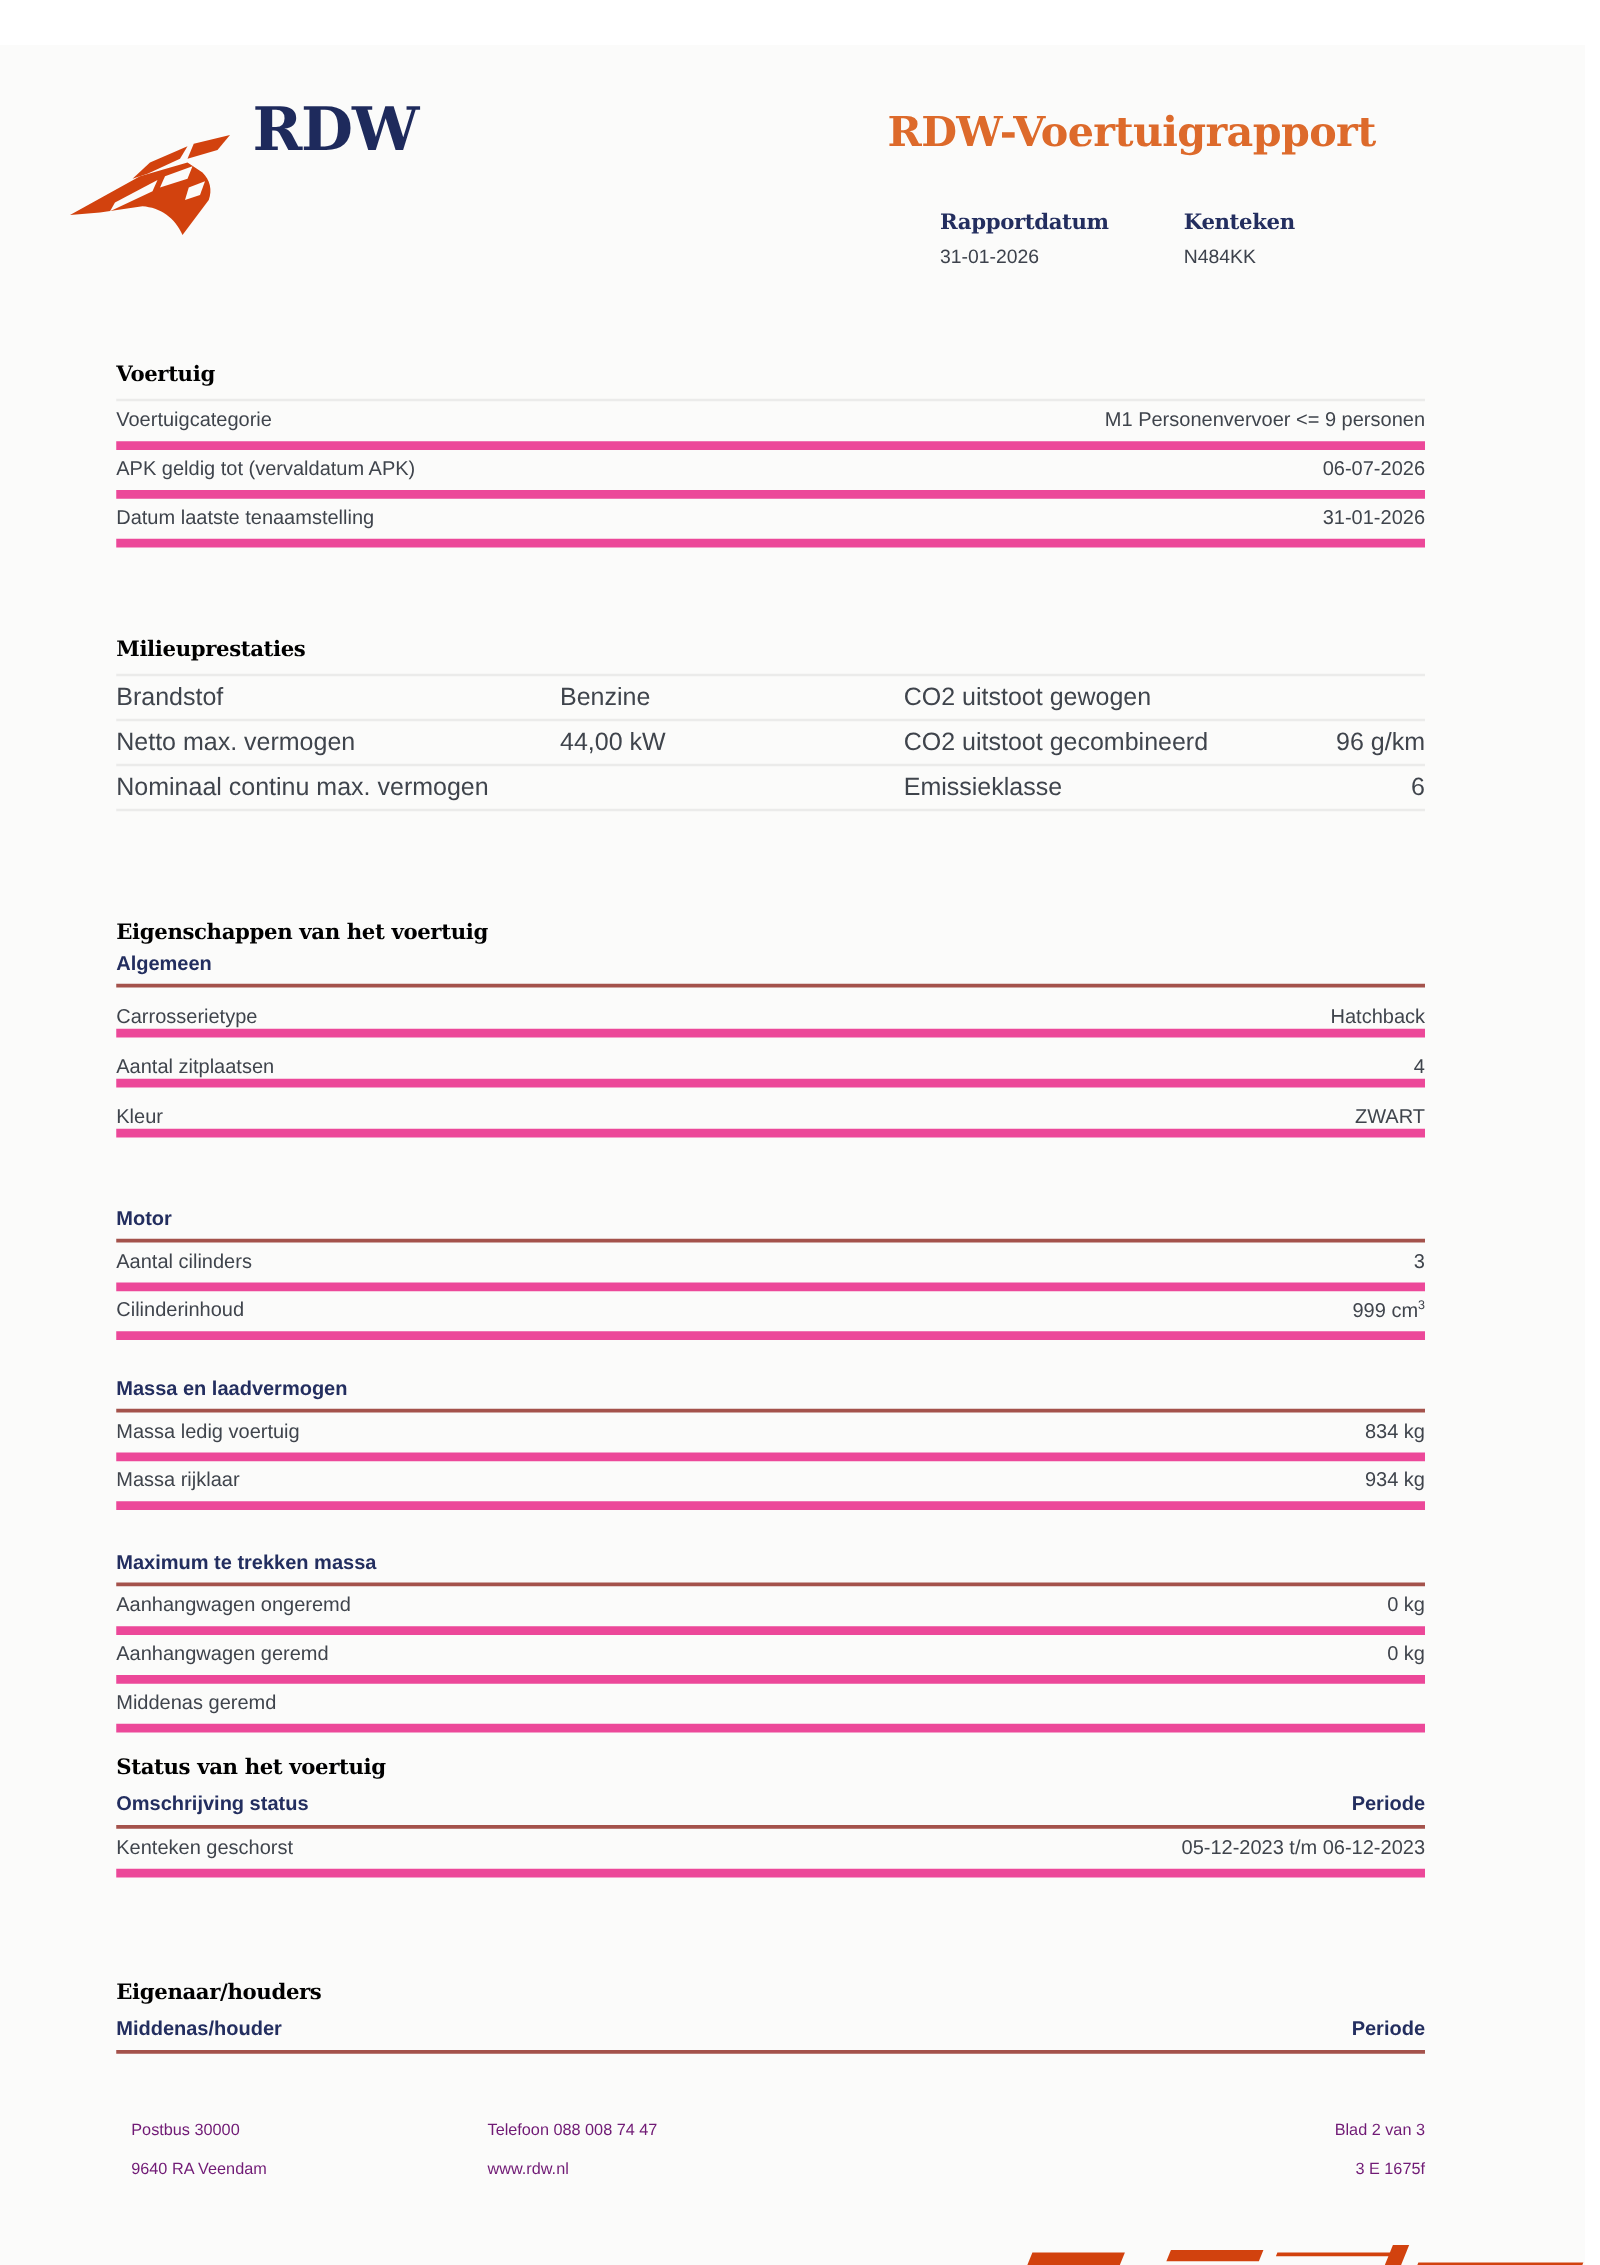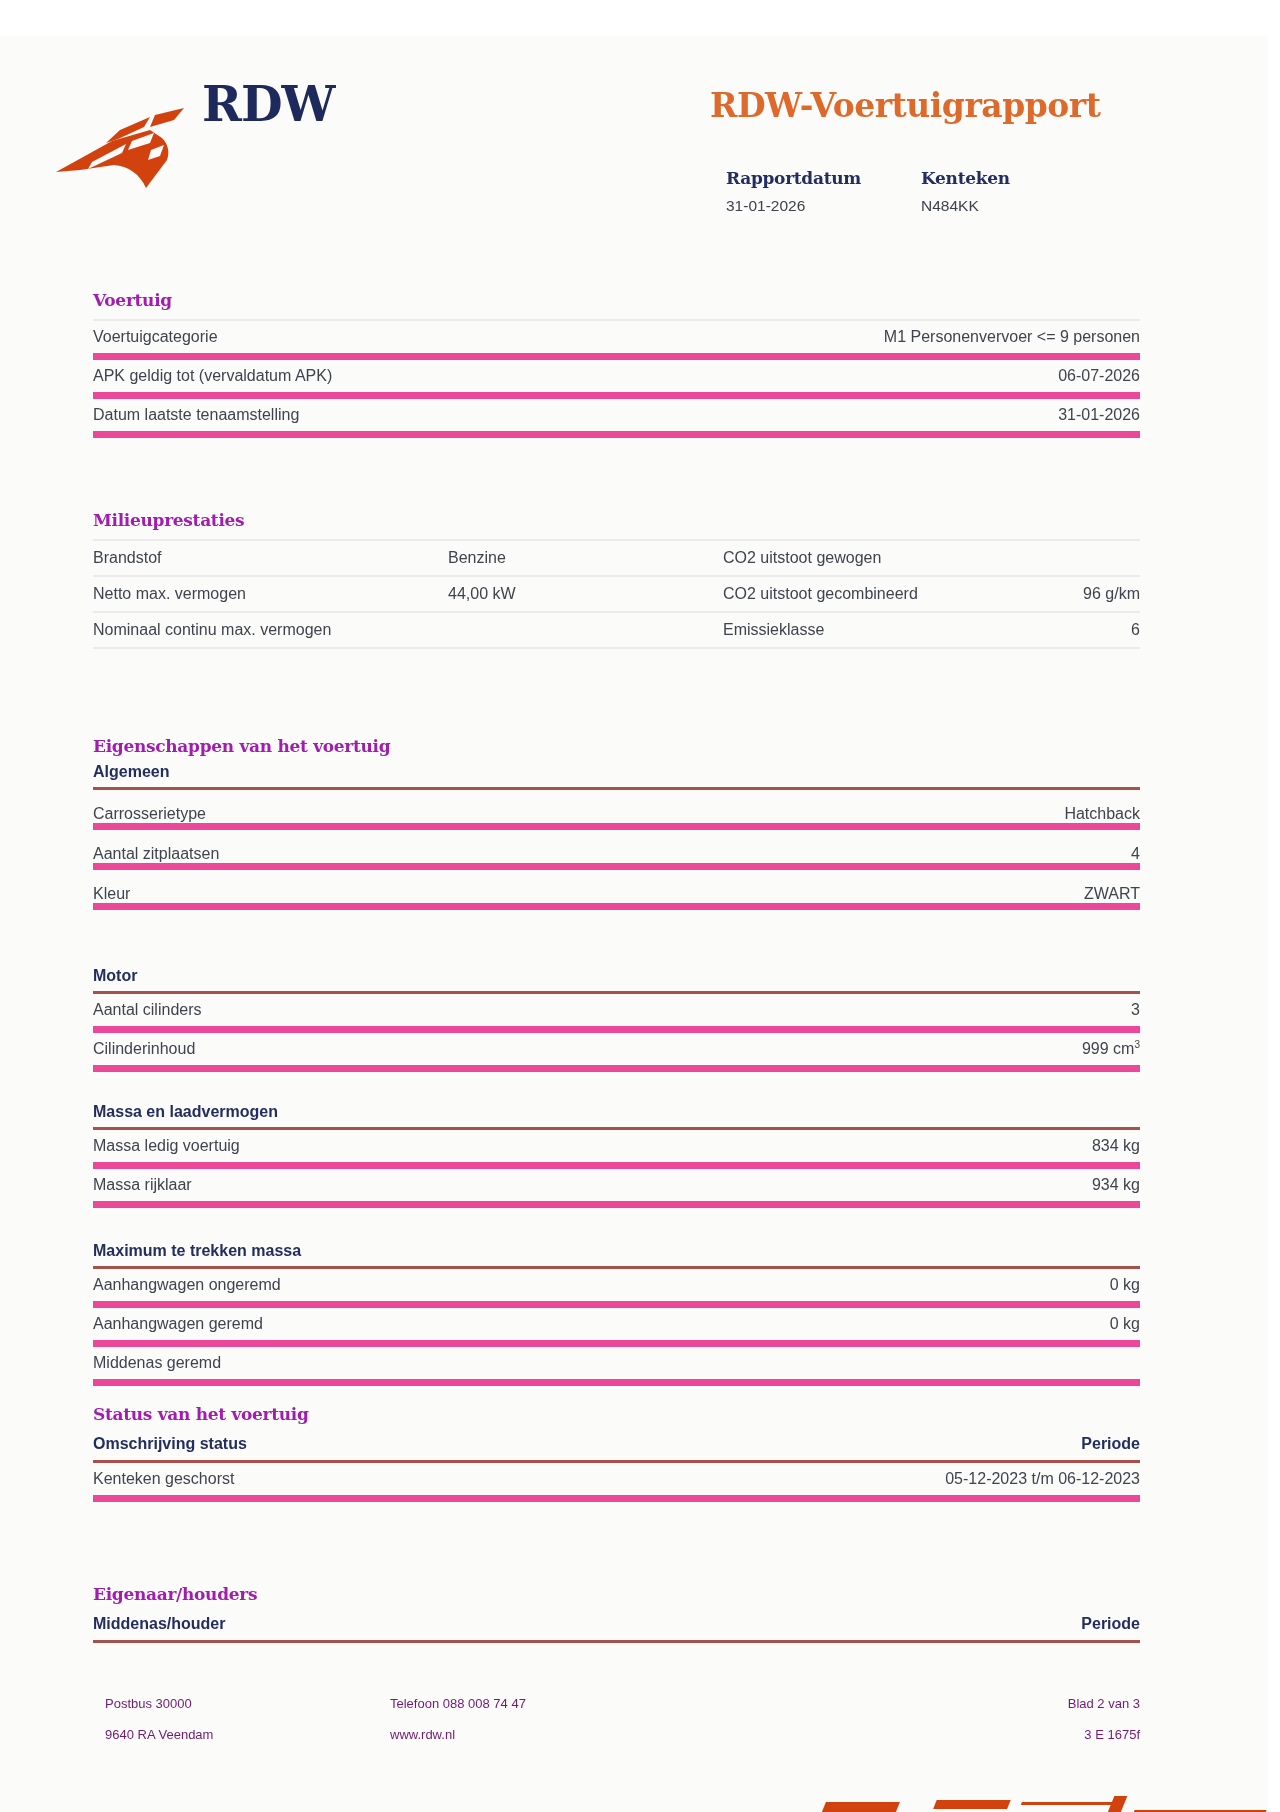--- a/index.html
+++ b/index.html
@@ -4,40 +4,40 @@
 <style>
   html,body{margin:0;padding:0;}
   .page{position:relative;width:1268px;height:1812px;background:#fbfbfa;overflow:hidden;
         font-family:"Liberation Sans",sans-serif;color:#3f444c;margin-top:36px;}
   
   .wing{position:absolute;left:54px;top:72px;}
   .logo-text{position:absolute;left:202px;top:44px;font-family:"DejaVu Serif",serif;font-weight:600;
              font-size:48px;line-height:1;color:#1e2a5c;letter-spacing:-1px;}
   .doc-title{position:absolute;left:710px;top:52px;font-family:"DejaVu Serif",serif;font-weight:700;
              font-size:33px;line-height:1.1;color:#dd6a2b;letter-spacing:-0.5px;white-space:nowrap;}
-  .meta{position:absolute;left:726px;top:132px;display:flex;}
+  .meta{position:absolute;left:752px;top:132px;display:flex;}
   .meta-col{width:195px;}
   .meta-label{font-family:"DejaVu Serif",serif;font-weight:700;font-size:17px;color:#232e5f;letter-spacing:-0.3px;}
   .meta-value{margin-top:9px;font-size:15.5px;color:#3d424c;}
   
   .sec{position:absolute;left:93px;right:128px;}
   .sec h2{margin:0 0 9px 0;font-family:"DejaVu Serif",serif;font-weight:700;font-size:17px;
-          line-height:20px;color:#a21caf;letter-spacing:-0.3px;}
+          line-height:20px;color:#000000;letter-spacing:-0.3px;}
   .sec-eigen h2{margin-bottom:6px;}
   .subsec h3{margin:0;font-size:16px;line-height:19px;font-weight:700;color:#232e5f;}
   .redrule{height:3px;background:#a4524b;margin-top:6px;}
   .table{border-top:2px solid #ebebea;}
   .table.no-top{border-top:none;}
   .trow{display:flex;align-items:center;height:32px;border-bottom:7px solid #ec4899;font-size:16px;}
   .prop .trow{height:33px;align-items:flex-end;}
   .tlabel{flex:1;}
   .tvalue{text-align:right;white-space:nowrap;}
   .tvalue sup{font-size:10px;}
   .m-row{display:grid;grid-template-columns:355px 275px 300px 1fr;align-items:center;height:34px;
-         border-bottom:2px solid #ebebea;font-size:16px;}
+         border-bottom:2px solid #ebebea;font-size:20px;}
   .m-right{text-align:right;white-space:nowrap;}
   .hdr-row{display:flex;justify-content:space-between;align-items:flex-end;font-size:16px;font-weight:700;
            color:#232e5f;margin-top:10px;line-height:20px;}
   .mt56{margin-top:56px;} .mt30{margin-top:30px;} .mt33{margin-top:33px;}
   
   .footer{position:absolute;left:93px;right:128px;top:1660px;font-size:13px;color:#701a75;}
   .f-row{display:grid;grid-template-columns:297px 1fr auto;align-items:baseline;}
   .f-row + .f-row{margin-top:16px;}
   .f-left{padding-left:12px;}
   .f-right{text-align:right;}

